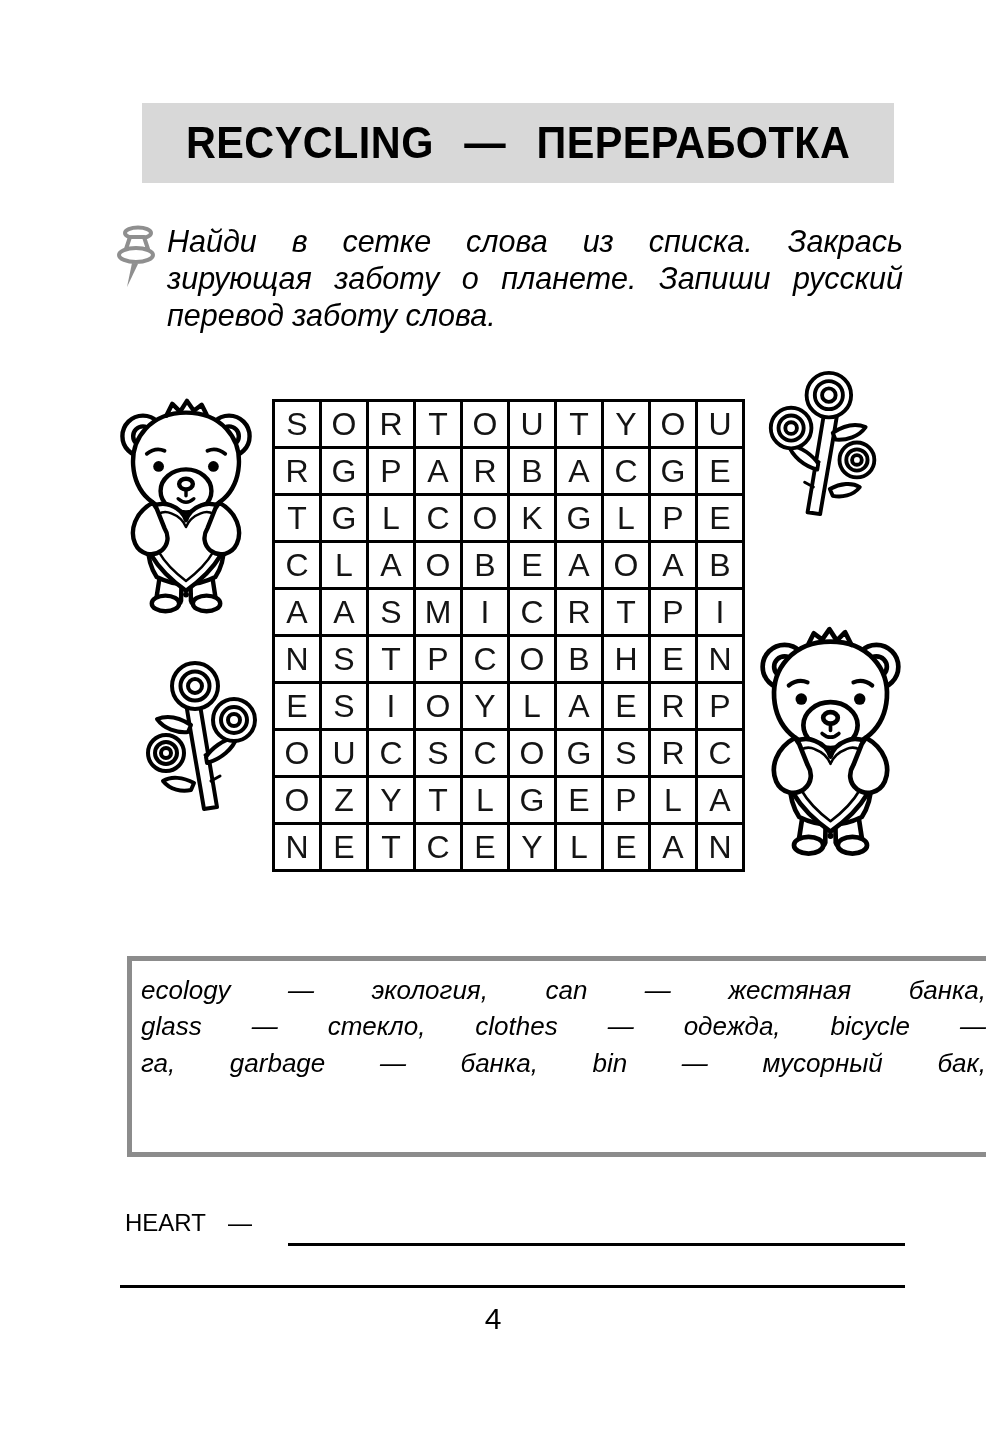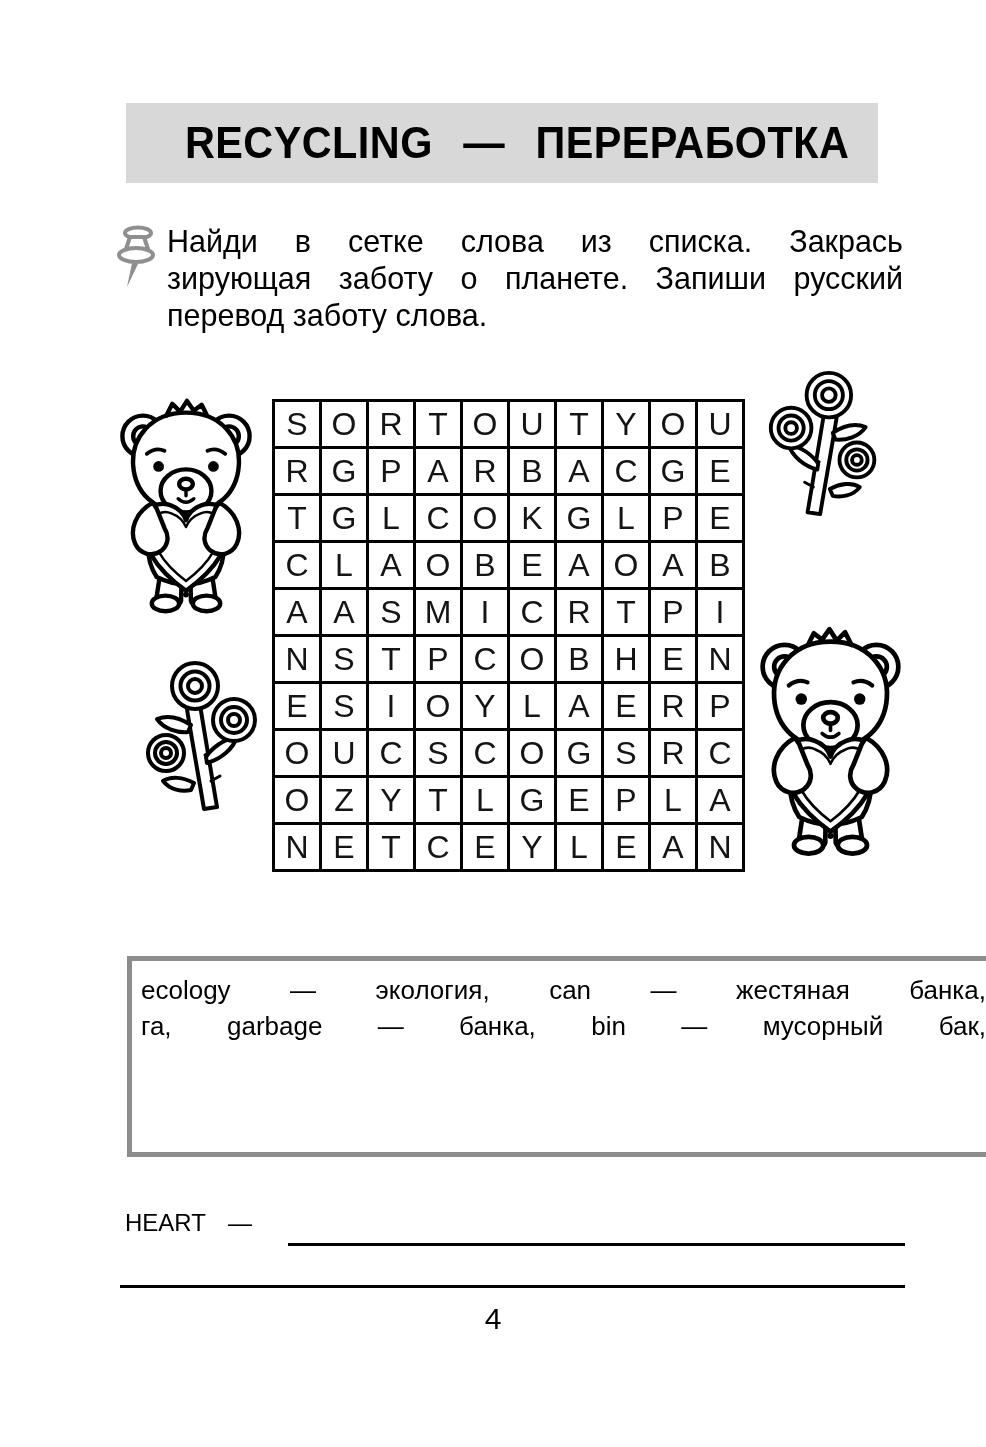--- a/index.html
+++ b/index.html
@@ -5,34 +5,34 @@
   * { margin:0; padding:0; box-sizing:border-box; }
   html,body { background:#fff; }
   .page {
     position:relative; width:986px; height:1447px; margin:0 auto;
     background:#fff; color:var(--ink,#000);
     font-family:"Liberation Sans", sans-serif; overflow:hidden;
   }
 
   
   .header-band {
-    position:absolute; left:126px; top:103px; width:752px; height:80px;
+    position:absolute; left:142px; top:103px; width:752px; height:80px;
     background:var(--header-bg,#d8d8d8);
-    display:flex; align-items:center; justify-content:flex-end;
+    display:flex; align-items:center; justify-content:center;
   }
   .header-title {
     font-size:45px; font-weight:bold; white-space:nowrap;
     letter-spacing:0.5px; word-spacing:20px;
     transform:scaleX(0.92); transform-origin:center;
   }
 
   
   .pin-wrap { position:absolute; left:112px; top:224px; width:46px; height:68px; }
   .instruction { position:absolute; left:167px; top:223px; width:736px; font-size:30.5px; line-height:37.2px; }
-  .jline { text-align:justify; text-align-last:justify; text-justify:inter-word; white-space:normal; }
+  .jline { text-align:justify; text-align-last:justify; text-justify:inter-word; white-space:normal;font-style:italic; }
   .jline.last { text-align-last:left; }
 
   
   .grid {
     position:absolute; left:272px; top:399px;
     display:grid; grid-template-columns:repeat(10,44px); grid-auto-rows:44px;
     gap:3px; background:#000; border:3px solid #000;
   }
   .cell {
     background:#fff; display:flex; align-items:center; justify-content:center;
@@ -257,20 +257,21 @@
       <div class="cell">E</div>
       <div class="cell">Y</div>
       <div class="cell">L</div>
       <div class="cell">E</div>
       <div class="cell">A</div>
       <div class="cell">N</div>
     </div>
 
   <div class="wordbox">
     <div class="jline">ecology — экология, can — жестяная банка,</div>
+    <div class="jline">glass — стекло, clothes — одежда, bicycle —</div>
     <div class="jline">га, garbage — банка, bin — мусорный бак,</div>
   </div>
 
   <div class="answer">
     <span>HEART</span><span class="dash">—</span>
   </div>
   <div class="answer-blank"></div>
 
   <div class="footer-rule"></div>
   <div class="page-number">4</div>

